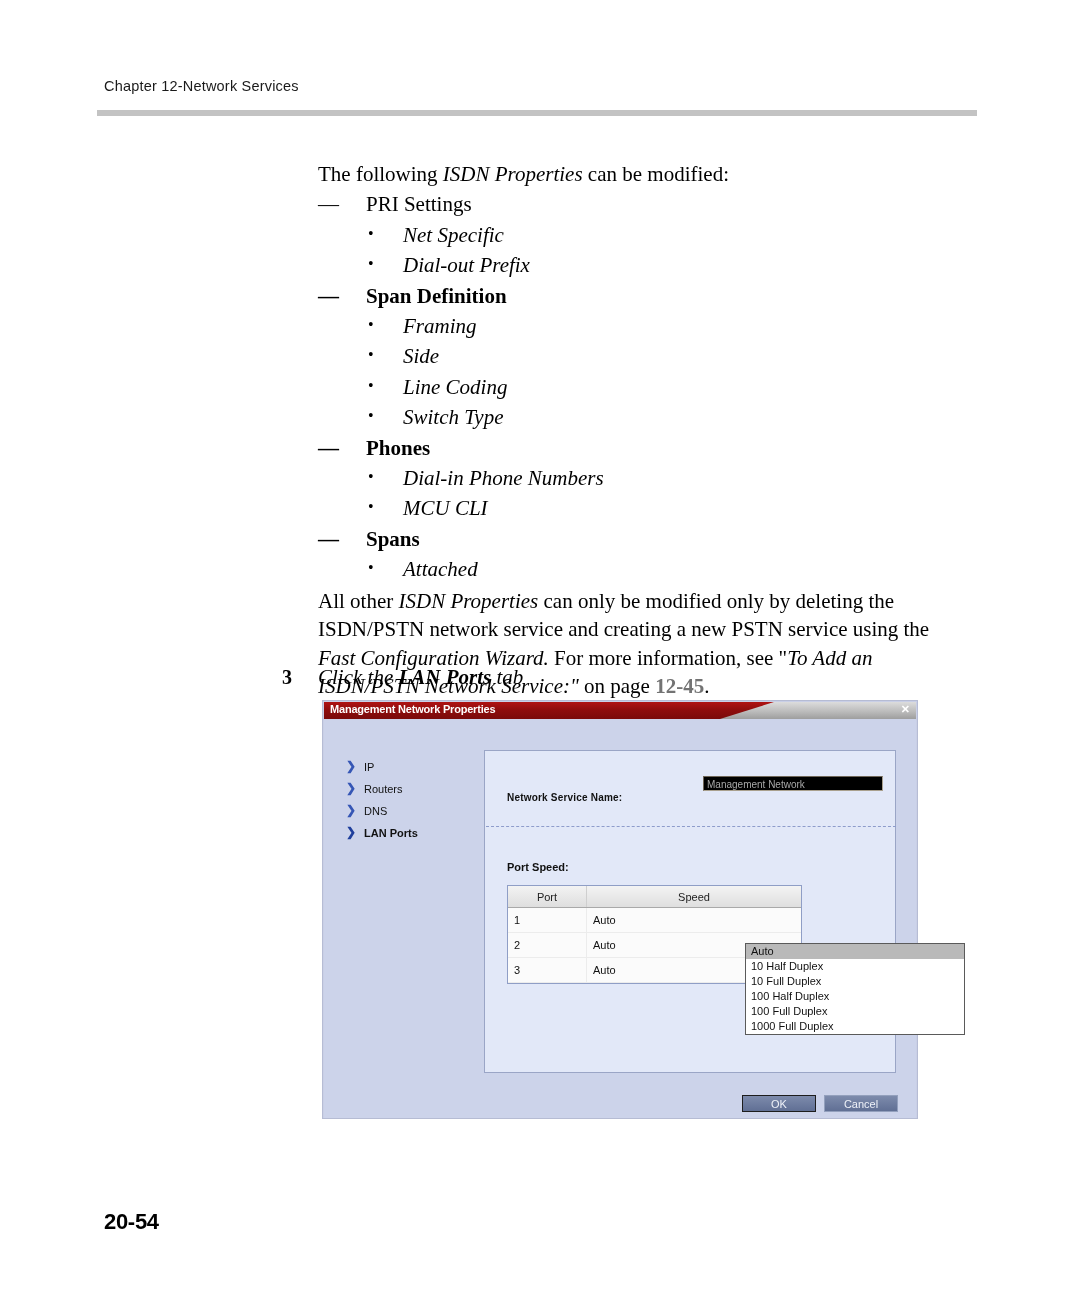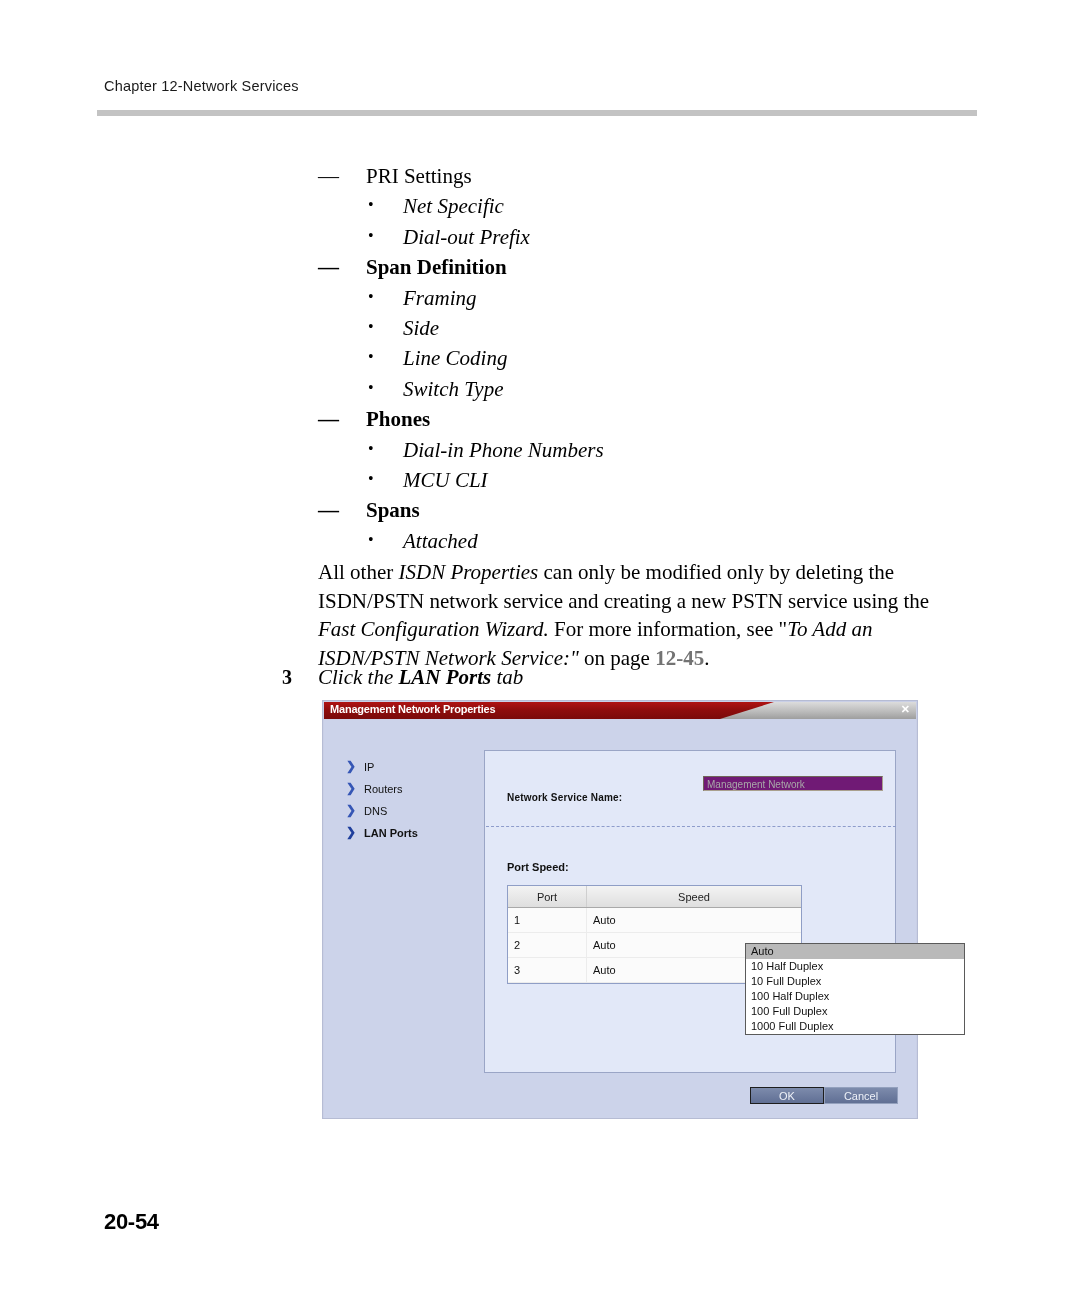--- a/index.html
+++ b/index.html
@@ -223,21 +223,21 @@
     font-weight: bold;
     color: #111;
     letter-spacing: 0.2px;
   }
   .field-input {
     position: absolute;
     left: 196px;
     top: 0;
     width: 180px;
     height: 15px;
-    background: #701a75;
+    background: #000000;
     border: 1px solid #a9a08e;
     border-top-color: #6f6658;
     border-left-color: #6f6658;
     box-sizing: border-box;
     font-size: 10px;
     color: #a8a8a8;
     padding: 1px 3px;
     line-height: 13px;
     overflow: hidden;
     white-space: nowrap;
@@ -330,23 +330,23 @@
     white-space: nowrap;
   }
   .dd-item.sel {
     background: #b9b9b9;
     color: #111;
   }
 
   .btn-row {
     position: absolute;
     right: 18px;
-    bottom: 14px;
+    bottom: 6px;
     display: flex;
-    gap: 0;
+    gap: 8px;
   }
   .dlg-btn {
     width: 74px;
     height: 17px;
     font-size: 11px;
     color: #eef1f8;
     text-align: center;
     line-height: 17px;
     background: linear-gradient(to bottom, #7d8bac 0%, #606f94 100%);
     border: 1px solid #93a0bd;
@@ -369,20 +369,21 @@
   }
 </style>
 </head>
 <body>
 
 <div class="page-header">Chapter 12-Network Services</div>
 <div class="header-rule"></div>
 
 <div class="body-block">
 
+  <p class="para"><span>The following </span><i>ISDN Properties</i><span> can be modified:</span></p>
 
   <div class="lvl1">
     <span class="dash">—</span><span>PRI Settings</span>
   </div>
   <div class="lvl2"><span class="bullet">•</span><span>Net Specific</span></div>
   <div class="lvl2"><span class="bullet">•</span><span>Dial-out Prefix</span></div>
 
   <div class="lvl1 bold">
     <span class="dash">—</span><span>Span Definition</span>
   </div>

